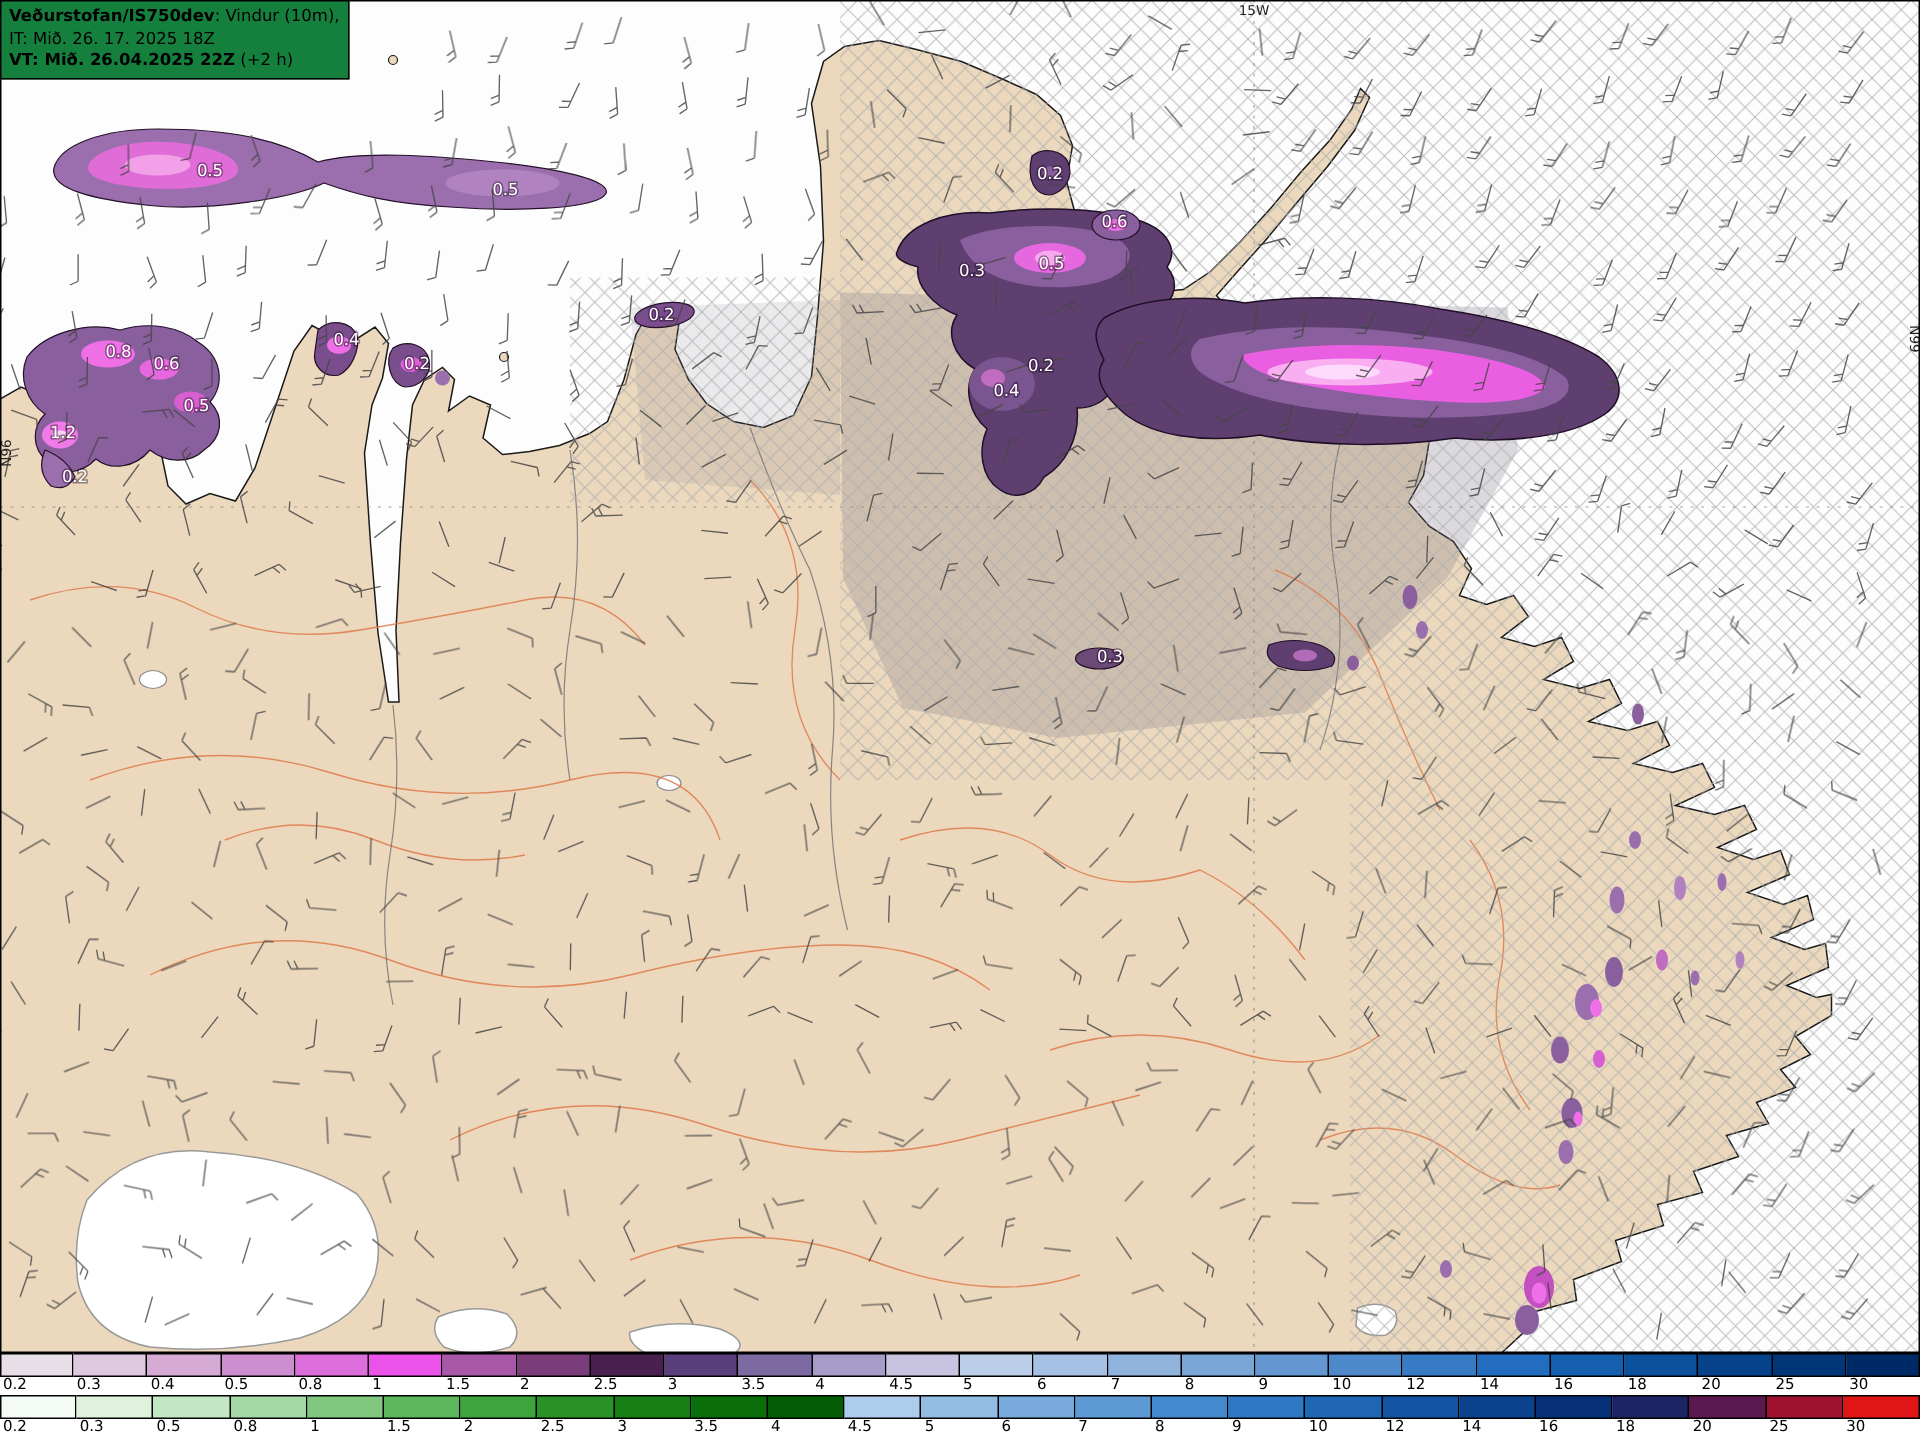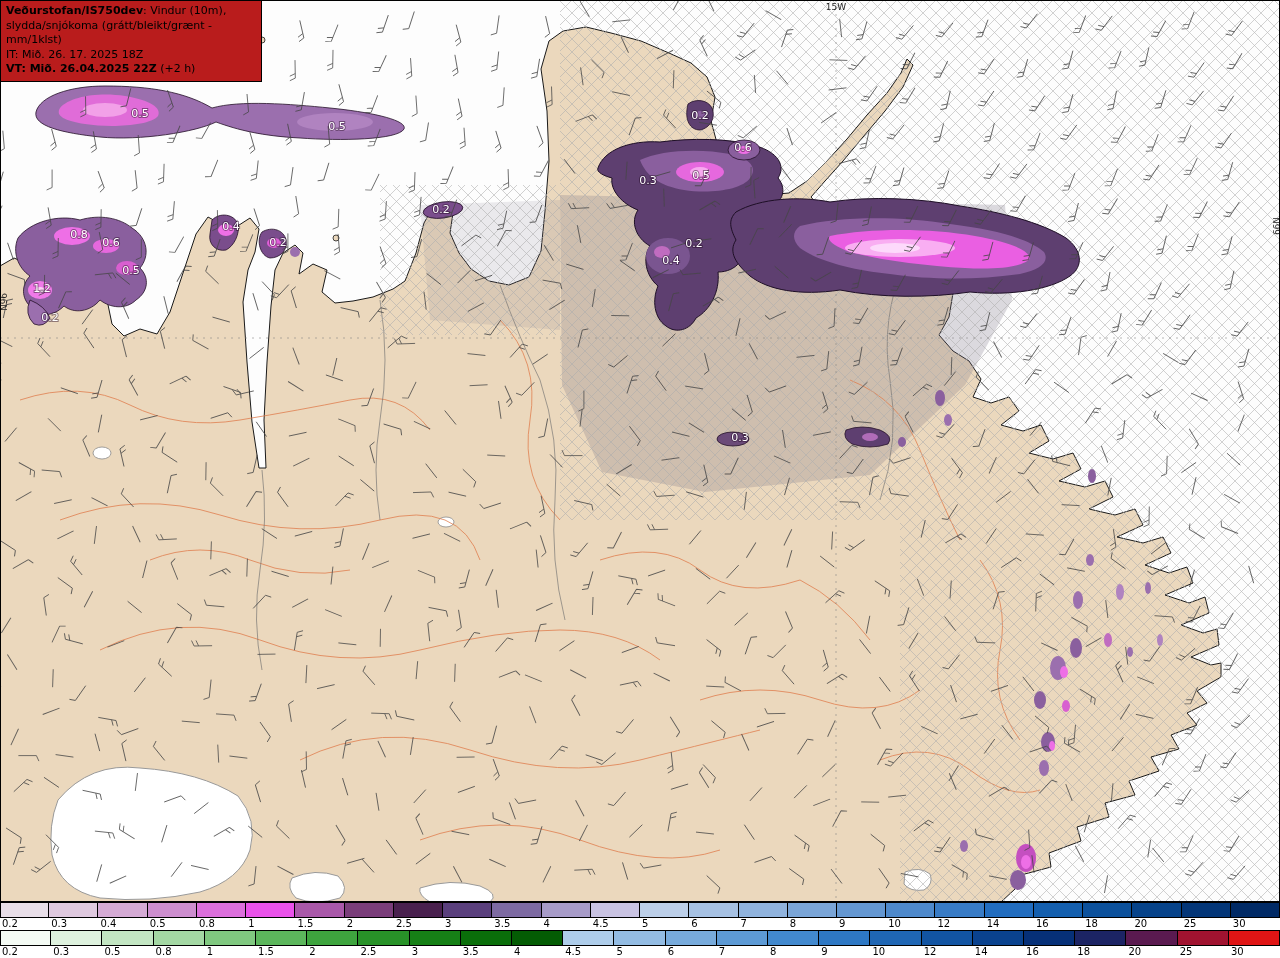--- a/index.html
+++ b/index.html
@@ -1,21 +1,21 @@
 <!DOCTYPE html>
 <html><head>
 <meta charset="utf-8">
 <style>
   *{box-sizing:border-box;margin:0;padding:0}
   html,body{width:1280px;height:958px}
   body{font-family:"DejaVu Sans",sans-serif;background:#fff;position:relative}
   .stage{position:relative;width:1280px;height:958px;overflow:hidden;background:#fff}
   .map-area{position:absolute;top:0;left:0;width:1280px;height:902px}
   #map-svg{display:block;width:1280px;height:902px}
-  .title-box{position:absolute;top:0;left:0;background:#b91c1c;border:1px solid #000;
+  .title-box{position:absolute;top:0;left:0;background:#15803d;border:1px solid #000;
              padding:3px 6px 4px 5px;font-size:11px;line-height:14.5px;max-width:262px;z-index:5}
   .title-box b{font-weight:bold}
   .colorbars{position:absolute;left:0;bottom:0;width:1280px;height:56px;background:#fff}
   .bar{display:flex;width:100%}
   .bar-cell{flex:1 1 0;min-width:0}
   .bar-swatch{height:16px;border-top:1px solid #000;border-bottom:1px solid #000;border-right:1px solid #000}
   .bar-cell:first-child .bar-swatch{border-left:1px solid #000}
   .bar-num{height:12px;line-height:12px;font-size:10px;color:#000;background:#fff;padding-left:2px;
            white-space:nowrap;overflow:visible}
   .precip-label{font-family:"DejaVu Sans",sans-serif;font-size:11px;fill:#fff;text-anchor:middle;
@@ -2403,21 +2403,20 @@
           <text transform="translate(836,10) rotate(0)" class="edge-label">15W</text>
           <text transform="translate(1273,226) rotate(90)" class="edge-label">N99</text>
           <text transform="translate(7,302) rotate(-90)" class="edge-label">N96</text>
         </g>
 
       <rect x="0.5" y="0.5" width="1279" height="901" fill="none" stroke="#000" stroke-width="1"></rect>
     </svg>
 
     <div class="title-box">
       <div class="t-line"><b>Veðurstofan/IS750dev</b><span>: Vindur (10m),</span></div>
-      <div class="t-line">slydda/snjókoma (grátt/bleikt/grænt - mm/1klst)</div>
       <div class="t-line">IT: Mið. 26. 17. 2025 18Z</div>
       <div class="t-line"><b>VT: Mið. 26.04.2025 22Z</b><span> (+2 h)</span></div>
     </div>
   </div>
 
   <div class="colorbars">
     <div id="bar1" class="bar">
         <div class="bar-cell">
           <div class="bar-swatch" style="background: rgb(232, 222, 232);"></div>
           <div class="bar-num">0.2</div>

